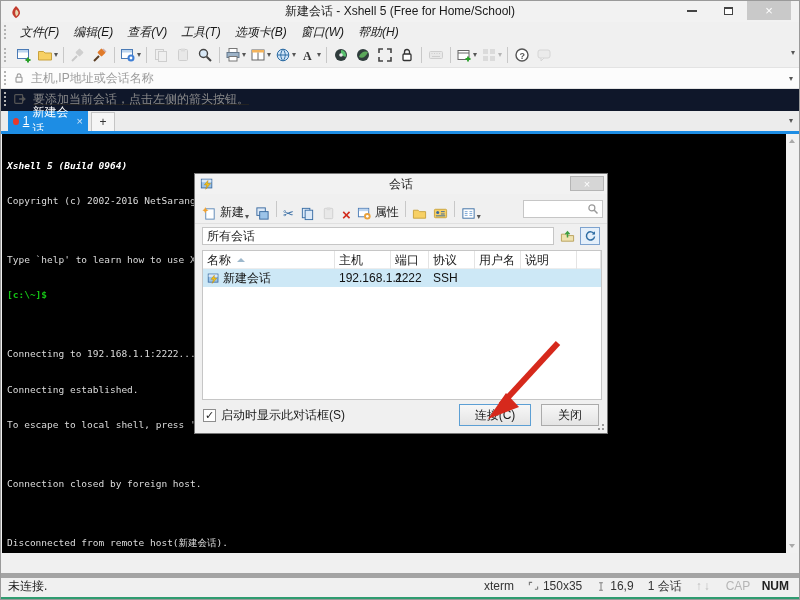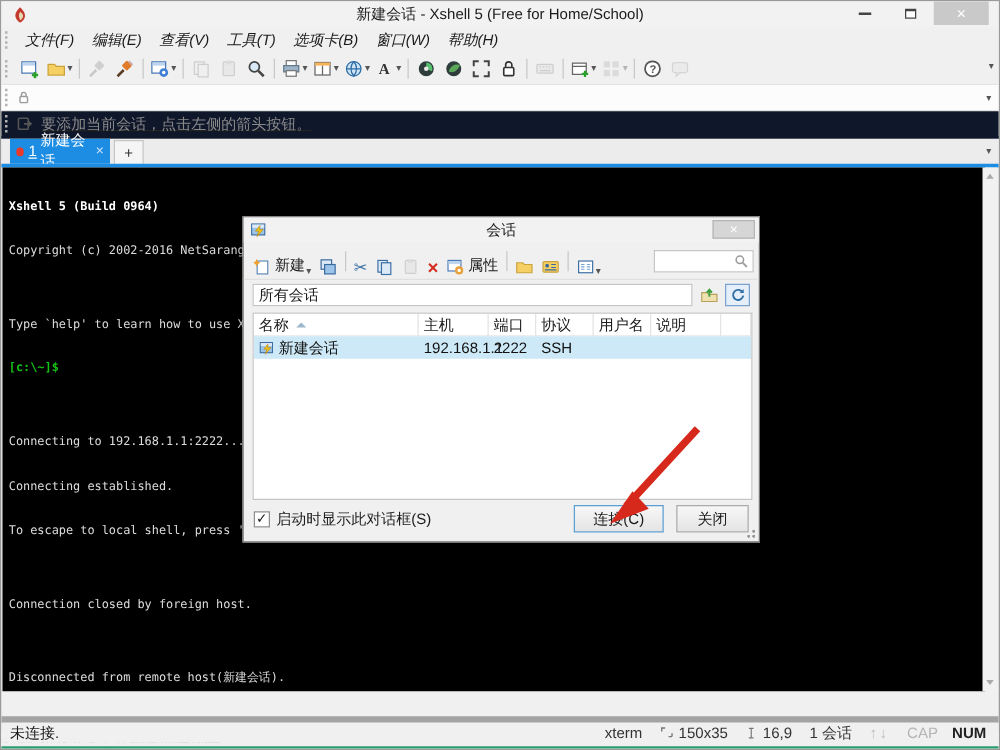--- a/index.html
+++ b/index.html
@@ -42,21 +42,21 @@
   #tab-dot { width:7px; height:7px; border-radius:50%; background:#e8392b; margin-right:4px; }
   #tab-index { text-decoration:underline; margin-right:3px; }
   #tab-close { margin-left:5px; color:#cfe4f7; font-size:11px; }
   #tab-new { position:absolute; left:90px; top:1px; width:24px; height:19px; background:#f5f5f5; border:1px solid #c5c5c5; border-bottom:none; display:flex; align-items:center; justify-content:center; color:#333; }
   #tab-caret { position:absolute; right:6px; top:5px; font-size:8px; color:#555; }
   #bluebar { position:absolute; left:0; top:130px; width:100%; height:3px; background:#1d8de4; }
   
   #terminal { position:absolute; left:1px; top:133px; width:786px; height:419px; background:#000;
     font-family:"DejaVu Sans Mono", monospace; font-size:9.5px; line-height:11.8px; color:#dcdcdc;
     padding:2px 0 0 5px; white-space:pre; overflow:hidden; }
-  .tl-bold { color:#ffffff; font-weight:bold; }
+  .tl-bold { color:#ffffff; font-weight:bold;font-style:italic; }
   .tl-green { color:#15c115; font-weight:bold; }
   #term-scroll { position:absolute; right:1px; top:133px; width:12px; height:419px; background:#f1f1f1; }
   .scr-arrow { position:absolute; left:3px; width:0; height:0; border-left:3px solid transparent; border-right:3px solid transparent; }
   #scr-up { top:5px; border-bottom:4px solid #a9a9a9; }
   #scr-dn { bottom:5px; border-top:4px solid #a9a9a9; }
   
   #sendbar { position:absolute; left:0; top:584px; width:100%; height:20px; background:#f2f2f2; border-top:1px solid #d9d9d9; display:flex; align-items:center; }
   #sendbar .txt { color:#a6a6a6; margin-left:5px; }
   #statusbar { position:absolute; left:0; top:572px; width:100%; height:21px; background:#f0f0f0; border-top:5px solid #a3a3a3; display:flex; align-items:center; }
   #status-left { margin-left:7px; color:#1a1a1a; }
@@ -290,20 +290,21 @@
       </div>
     <span id="tb-overflow">▾</span>
   </div>
 
   <div id="addrbar">
     <div class="grip"></div>
     <svg width="12" height="12" viewBox="0 0 16 16">
         <rect x="4" y="7" width="8" height="6.5" rx="1" fill="none" stroke="#9b9b9b" stroke-width="1.5"></rect>
         <path d="M5.5 7 V5 a2.5 2.5 0 0 1 5 0 V7" fill="none" stroke="#9b9b9b" stroke-width="1.5"></path>
       </svg>
+    <span id="addr-placeholder">主机,IP地址或会话名称</span>
     <span id="addr-caret">▾</span>
   </div>
 
   <div id="infobar">
     <div class="grip"></div>
     <svg width="14" height="14" viewBox="0 0 16 16">
         <rect x="2" y="3" width="9" height="10" rx="1" fill="none" stroke="#555" stroke-width="1.4"></rect>
         <path d="M7 8 h6 M10.5 5.5 L13.5 8 L10.5 10.5" fill="none" stroke="#555" stroke-width="1.6"></path>
       </svg>
     <span class="txt">要添加当前会话，点击左侧的箭头按钮。</span>

